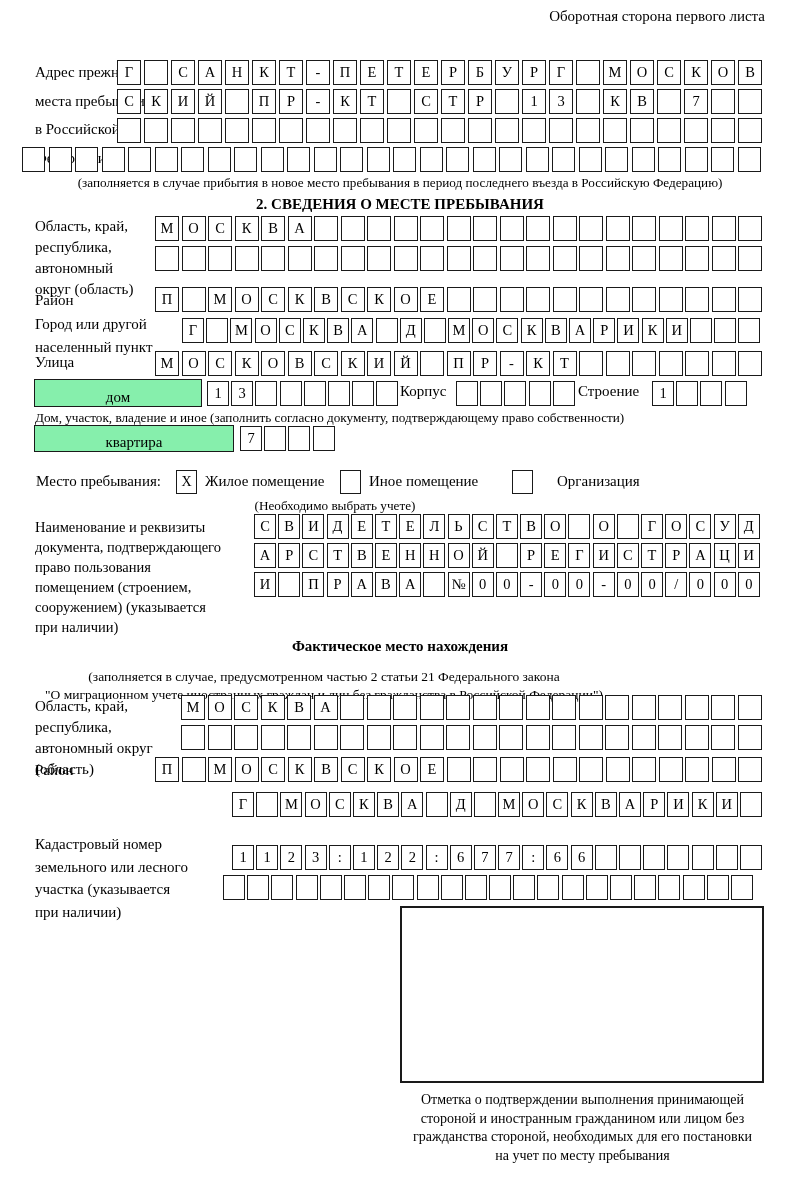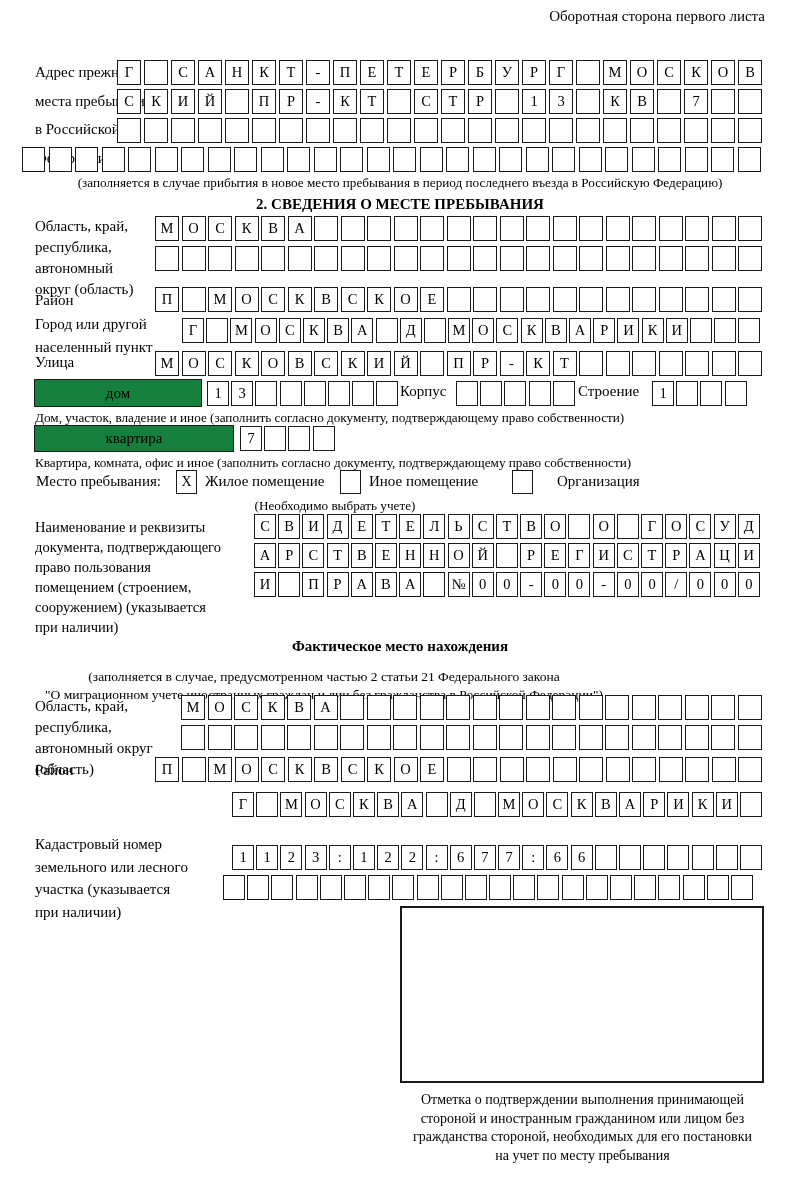--- a/index.html
+++ b/index.html
@@ -21,22 +21,22 @@
   .lh185 div{line-height:18.5px}
   .lh175 div{line-height:17.5px}
   .cells{position:absolute;display:flex;gap:3px}
   .cell{flex:none;width:24px;height:25px;border:1.6px solid #1a1a1a;background:#fff;
         display:flex;align-items:center;justify-content:center;font-size:14.5px}
   .cells.p265{gap:2.5px}
   .cells.sm{gap:2.2px}
   .cells.sm .cell{width:22px}
   .cells.row4{gap:3.5px}
   .cells.row4 .cell{width:23px}
-  .wbox{position:absolute;border:1.8px solid #1a1a1a;background:#15803d;
-        display:flex;align-items:center;justify-content:center}
+  .wbox{position:absolute;border:1.8px solid #1a1a1a;background:#86efac;
+        display:flex;align-items:flex-end;justify-content:center}
   .checkbox{position:absolute;width:21px;height:24px;border:1.6px solid #1a1a1a;background:#fff;
         display:flex;align-items:center;justify-content:center;font-size:14px}
   .stampbox{position:absolute;border:2px solid #1a1a1a;background:#fff}
 </style>
 </head>
 <body>
 
 <div class="page">
 
   <div class="abs right" style="left:420px;top:8px;width:345px">Оборотная сторона первого листа</div>
@@ -333,21 +333,20 @@
 
   <div class="wbox" style="left:34px;top:425px;width:200px;height:27px">
     <span>квартира</span>
   </div>
   <div class="cells sm" style="left:240px;top:426px">
       <span class="cell">7</span>
       <span class="cell"></span>
       <span class="cell"></span>
       <span class="cell"></span>
     </div>
-  <div class="abs small" style="left:35px;top:455px">Квартира, комната, офис и иное (заполнить согласно документу, подтверждающему право собственности)</div>
 
   <div class="abs" style="left:36px;top:473px">Место пребывания:</div>
   <div class="checkbox" style="left:176px;top:470px">X</div>
   <div class="abs" style="left:205px;top:473px">Жилое помещение</div>
   <div class="checkbox" style="left:340px;top:470px"></div>
   <div class="abs" style="left:369px;top:473px">Иное помещение</div>
   <div class="checkbox" style="left:512px;top:470px"></div>
   <div class="abs" style="left:557px;top:473px">Организация</div>
   <div class="abs center small" style="left:105px;top:498px;width:460px">(Необходимо выбрать учете)</div>
 

